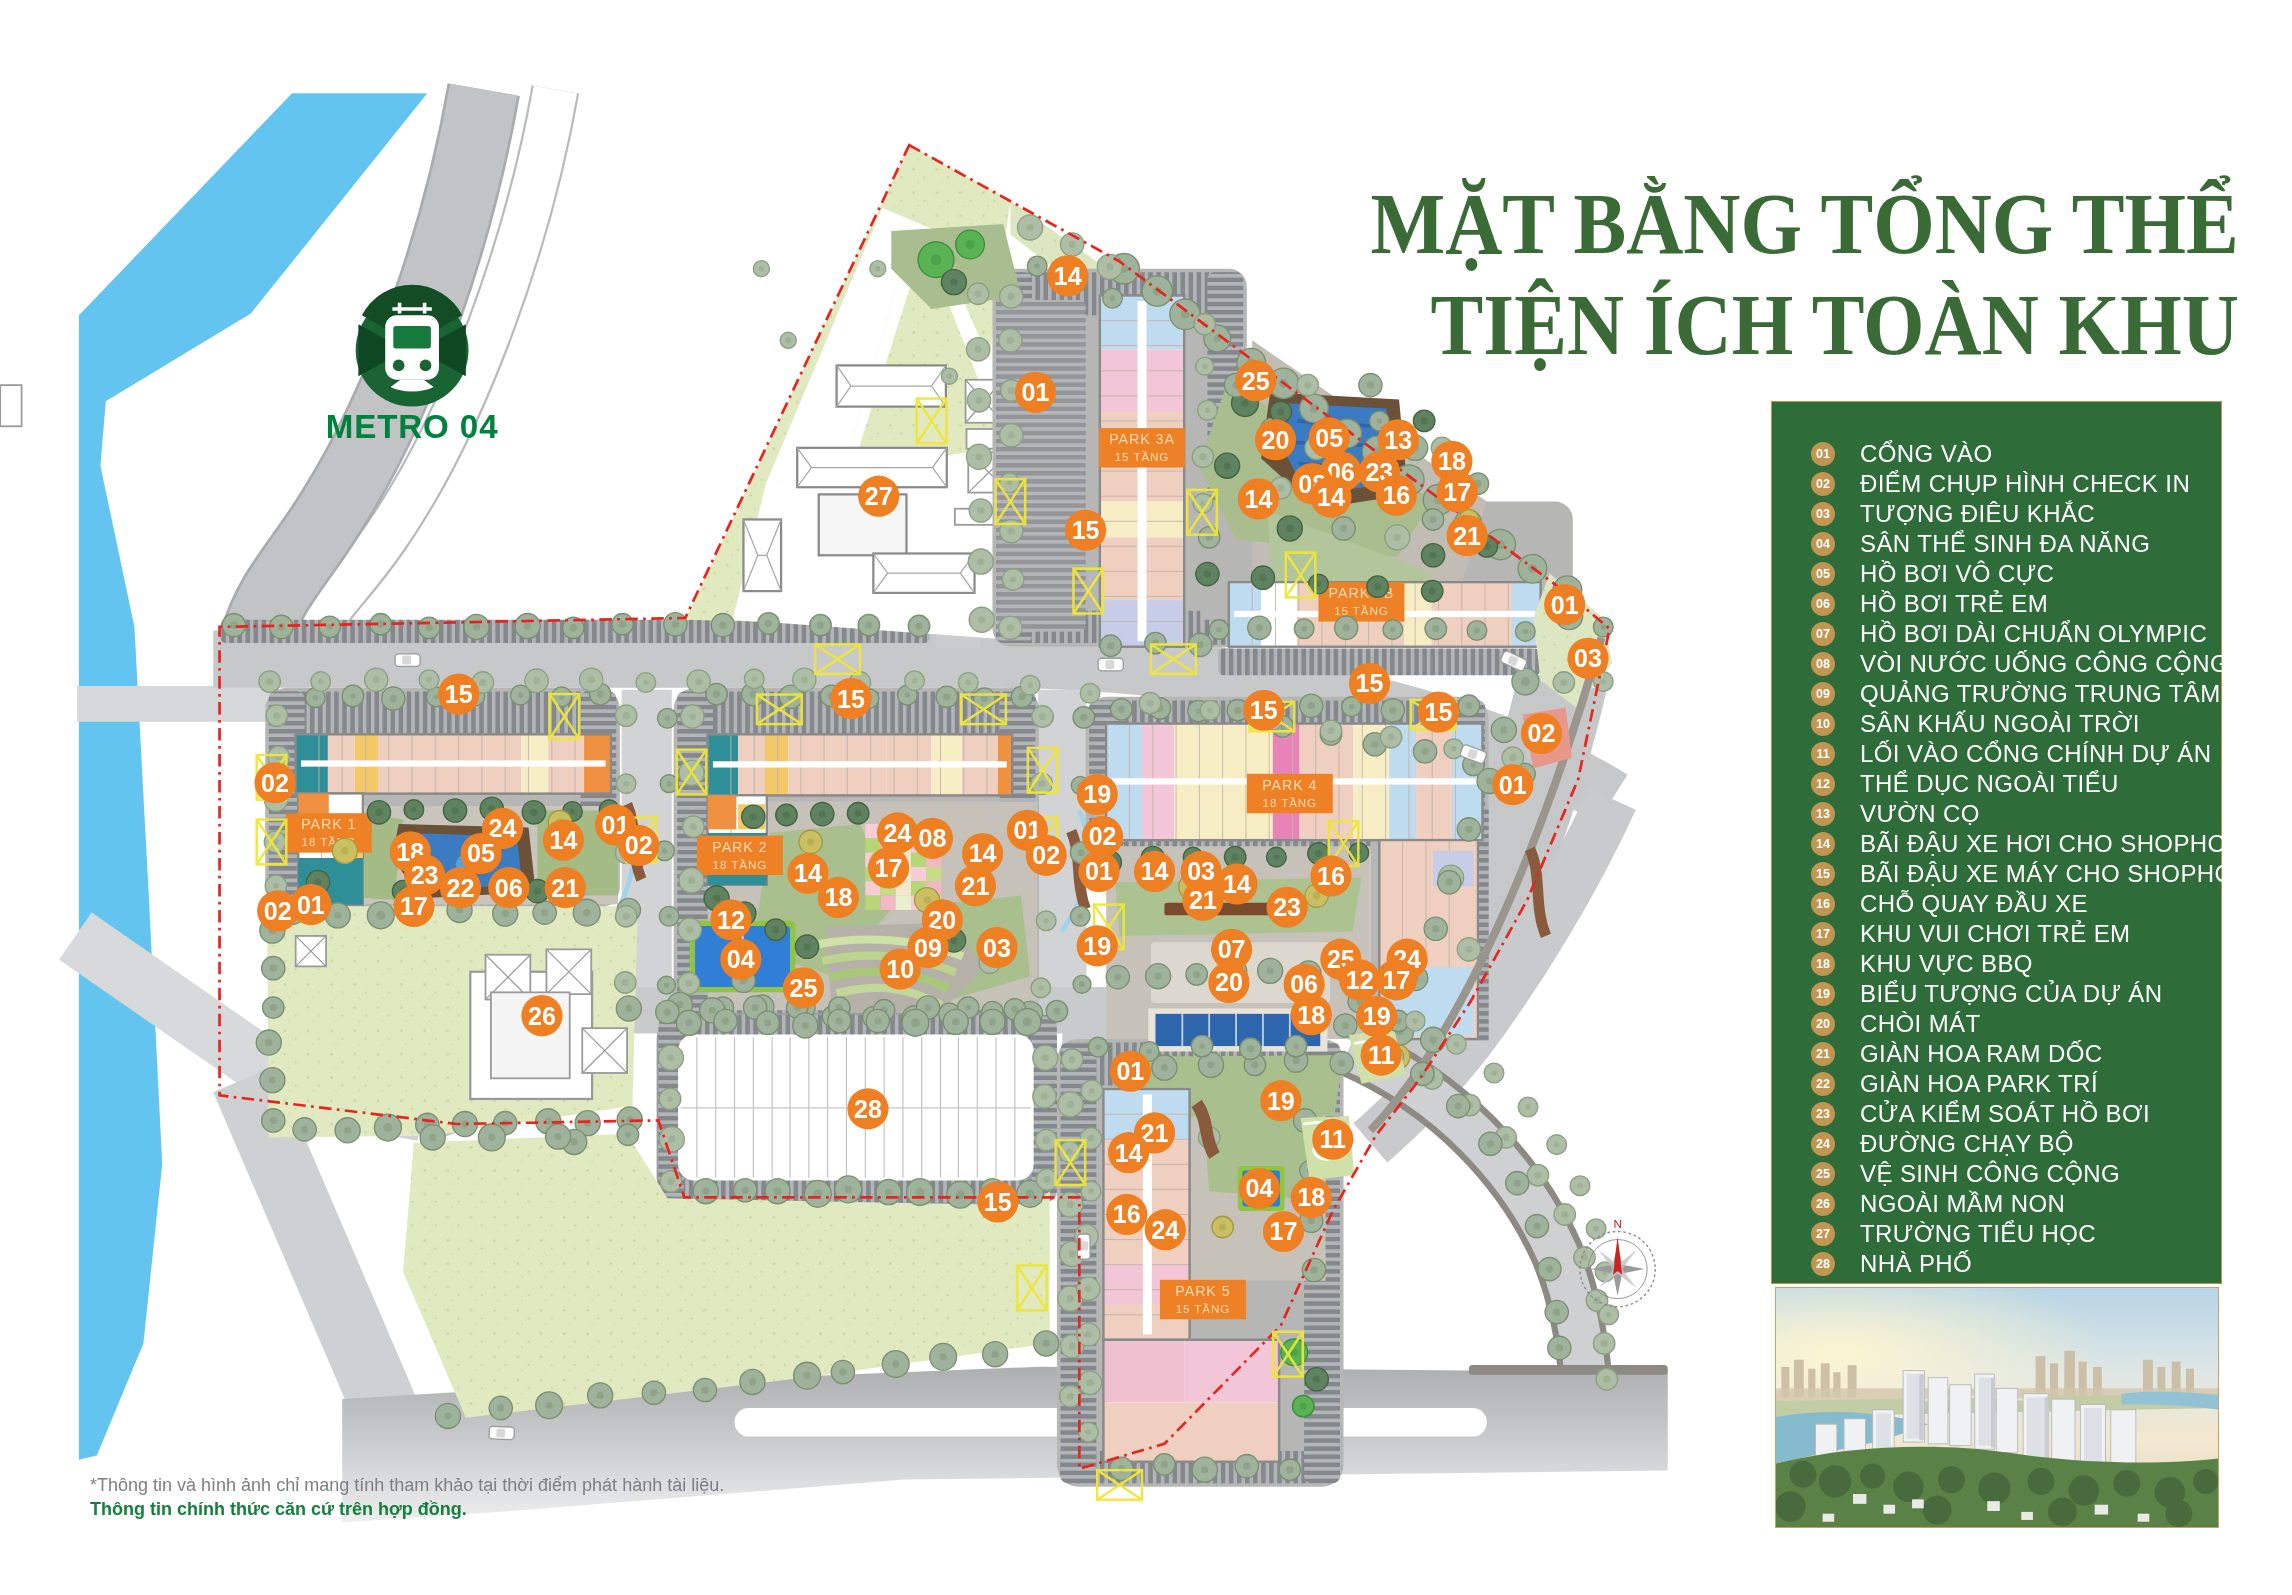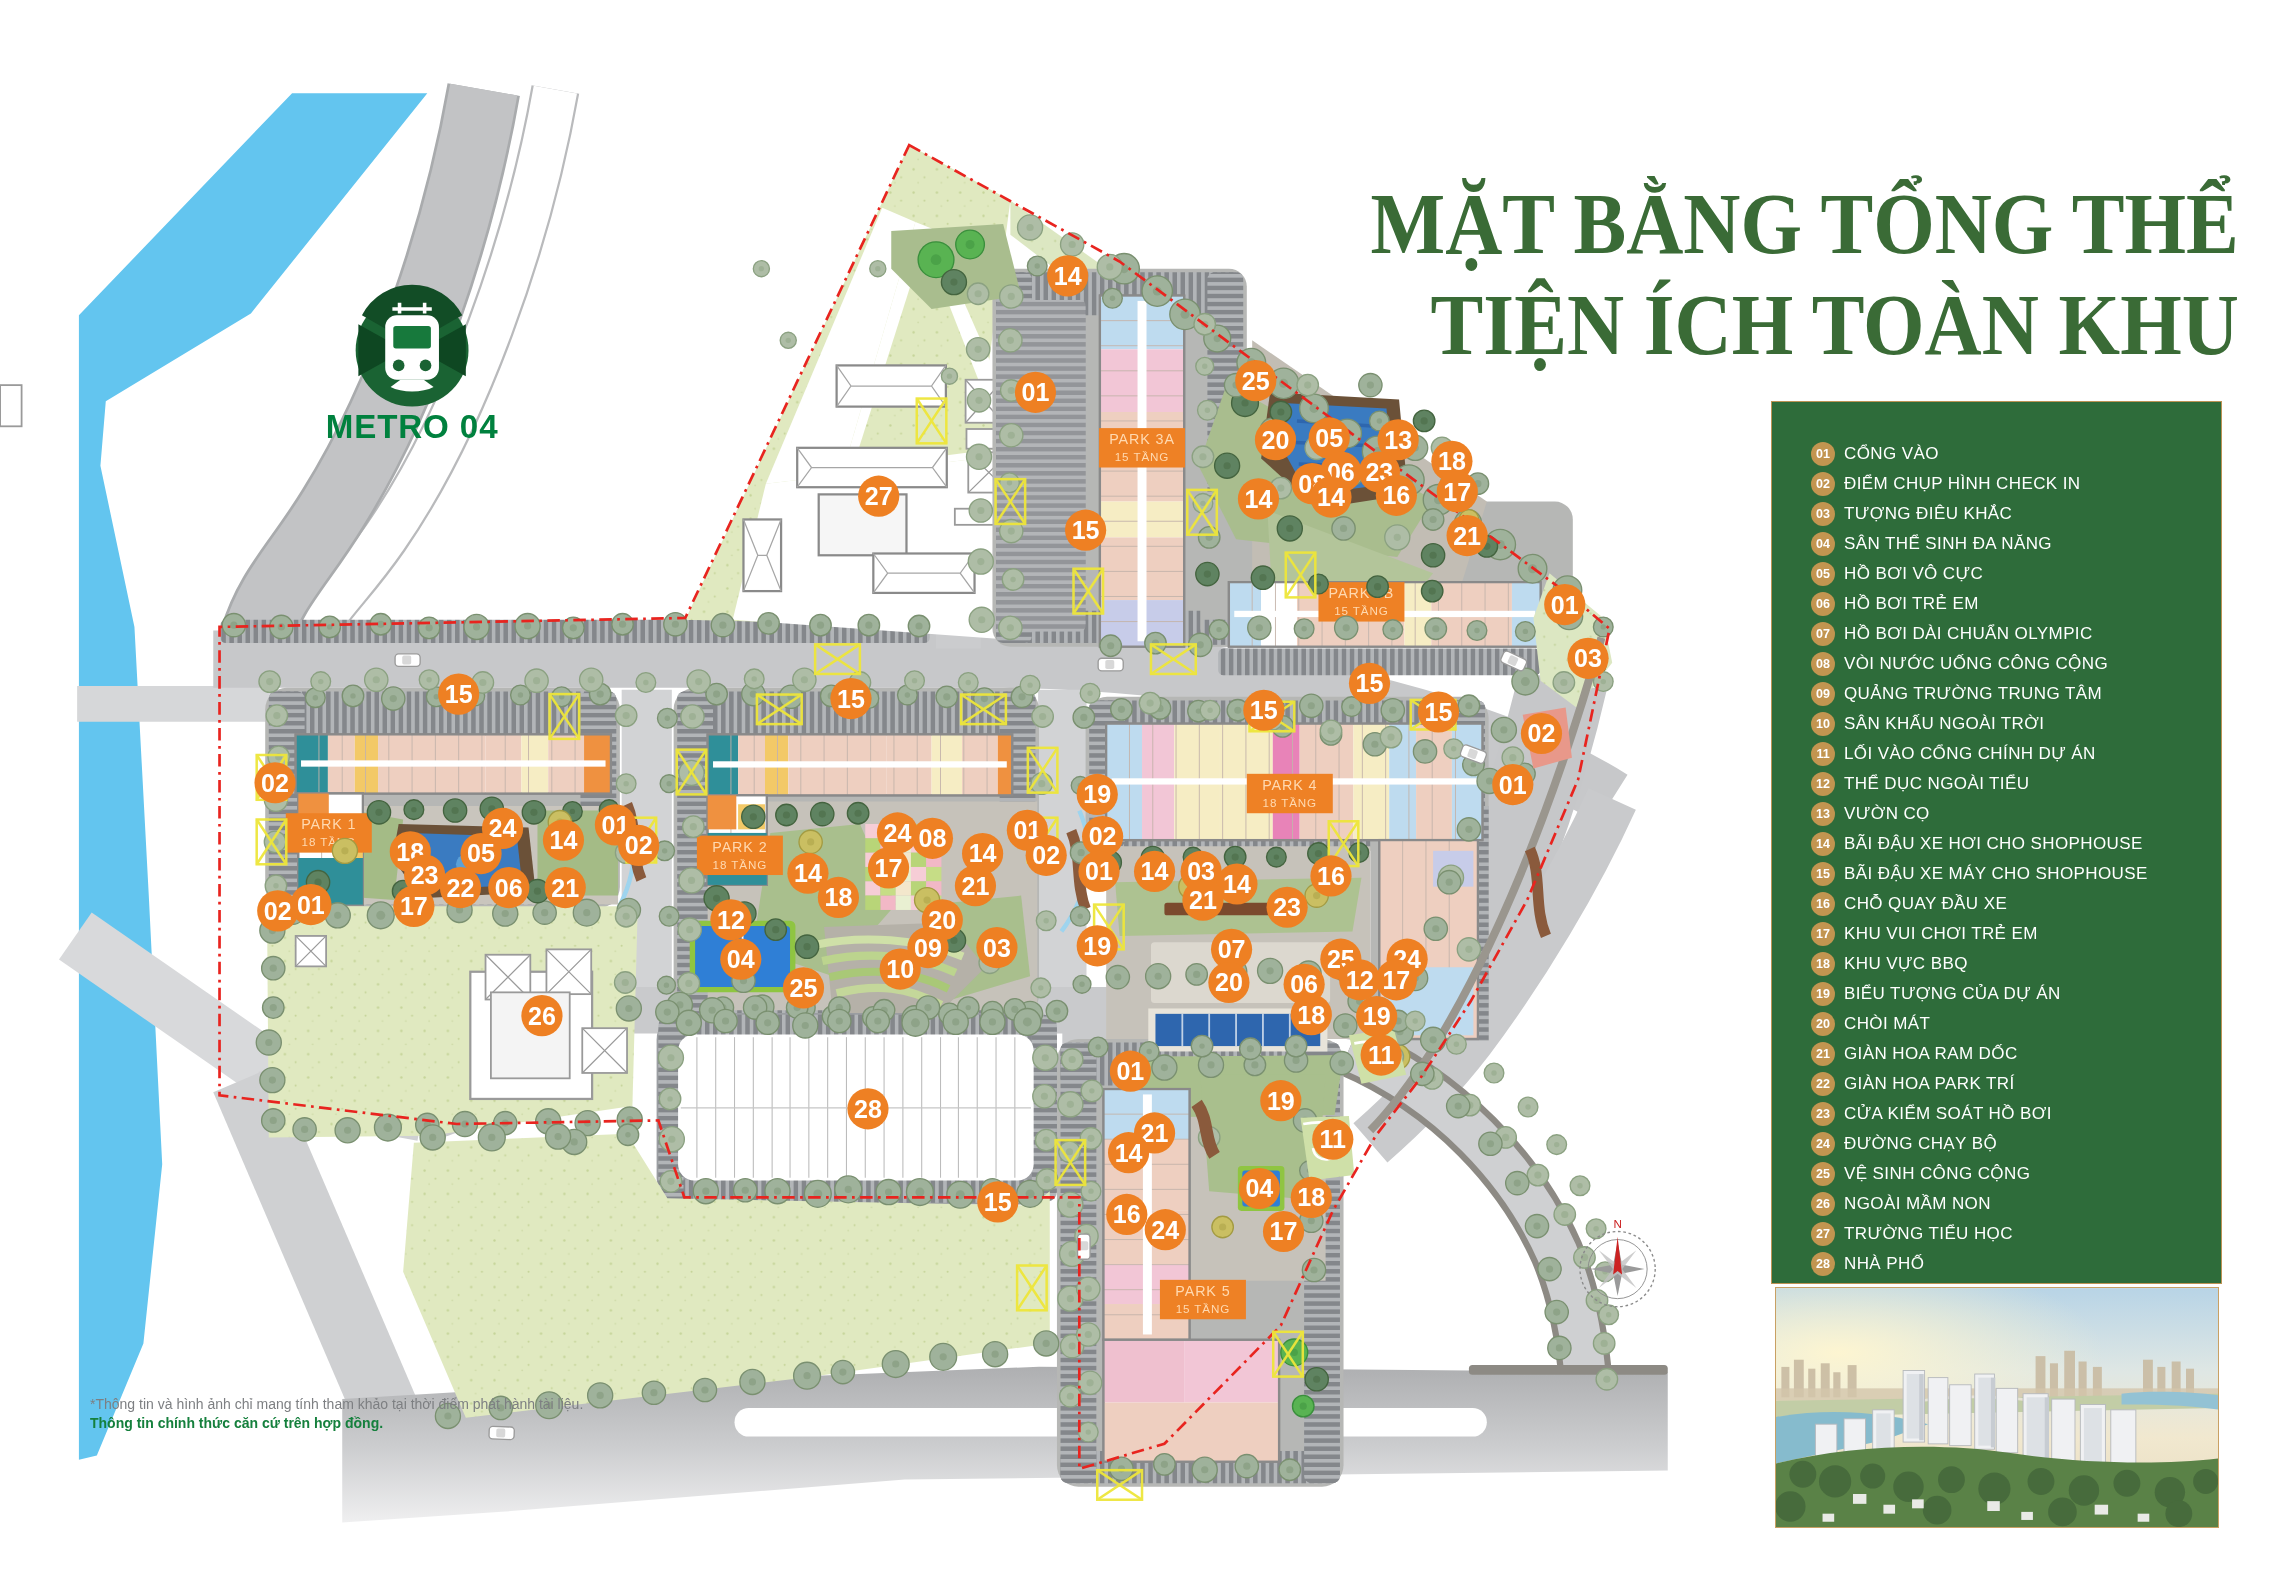--- a/index.html
+++ b/index.html
@@ -2,23 +2,23 @@
 <html style="font-size:14.3px"><head><meta charset="utf-8">
 <style>
 html,body{margin:0;padding:0;background:#fff;width:2293px;height:1596px;overflow:hidden}
 *{box-sizing:border-box}
 body{font-family:"Liberation Sans",sans-serif;position:relative}
 #map{position:absolute;left:0;top:0}
 #title{position:absolute;right:54px;top:174px;text-align:right;color:#3a6b36;font-family:"Liberation Serif",serif;font-weight:bold;line-height:1.17;font-size:86px;letter-spacing:0;transform:scaleX(0.92);transform-origin:right top}
 #legend{position:absolute;left:1771px;top:401px;width:451px;height:883px;background:#2e6c3a;border:1.8px solid #bd9355;padding:37px 0 0 39px}
 .lrow{display:flex;align-items:center;height:30px}
 .lbdg{width:24px;height:24px;border-radius:50%;background:#c29550;color:#fff;font-size:12.5px;font-weight:bold;display:flex;align-items:center;justify-content:center;flex:0 0 24px}
-.ltxt{color:#fff;font-size:17px;margin-left:9px;letter-spacing:0.4px;white-space:nowrap}
+.ltxt{color:#fff;font-size:24px;margin-left:25px;letter-spacing:0.4px;white-space:nowrap}
 #photo{position:absolute;left:1775px;top:1287px;width:444px;height:241px;border:1.8px solid #c9a063;overflow:hidden}
-#foot{position:absolute;left:90px;top:1395px;color:#7d7f82;font-size:14px;line-height:1.35}
+#foot{position:absolute;left:90px;top:1473px;color:#7d7f82;font-size:18px;line-height:1.35}
 #foot b{color:#15803d}
 </style></head>
 <body>
 <svg id="map" width="2293" height="1596" viewBox="0 0 2560 1782">
 <defs>
 <pattern id="pkv" width="9" height="9" patternUnits="userSpaceOnUse">
   <rect width="9" height="9" fill="#84878b"></rect>
         <rect width="4" height="9" fill="#b2b5b8"></rect>
 </pattern>
 <pattern id="pkh" width="9" height="9" patternUnits="userSpaceOnUse">

